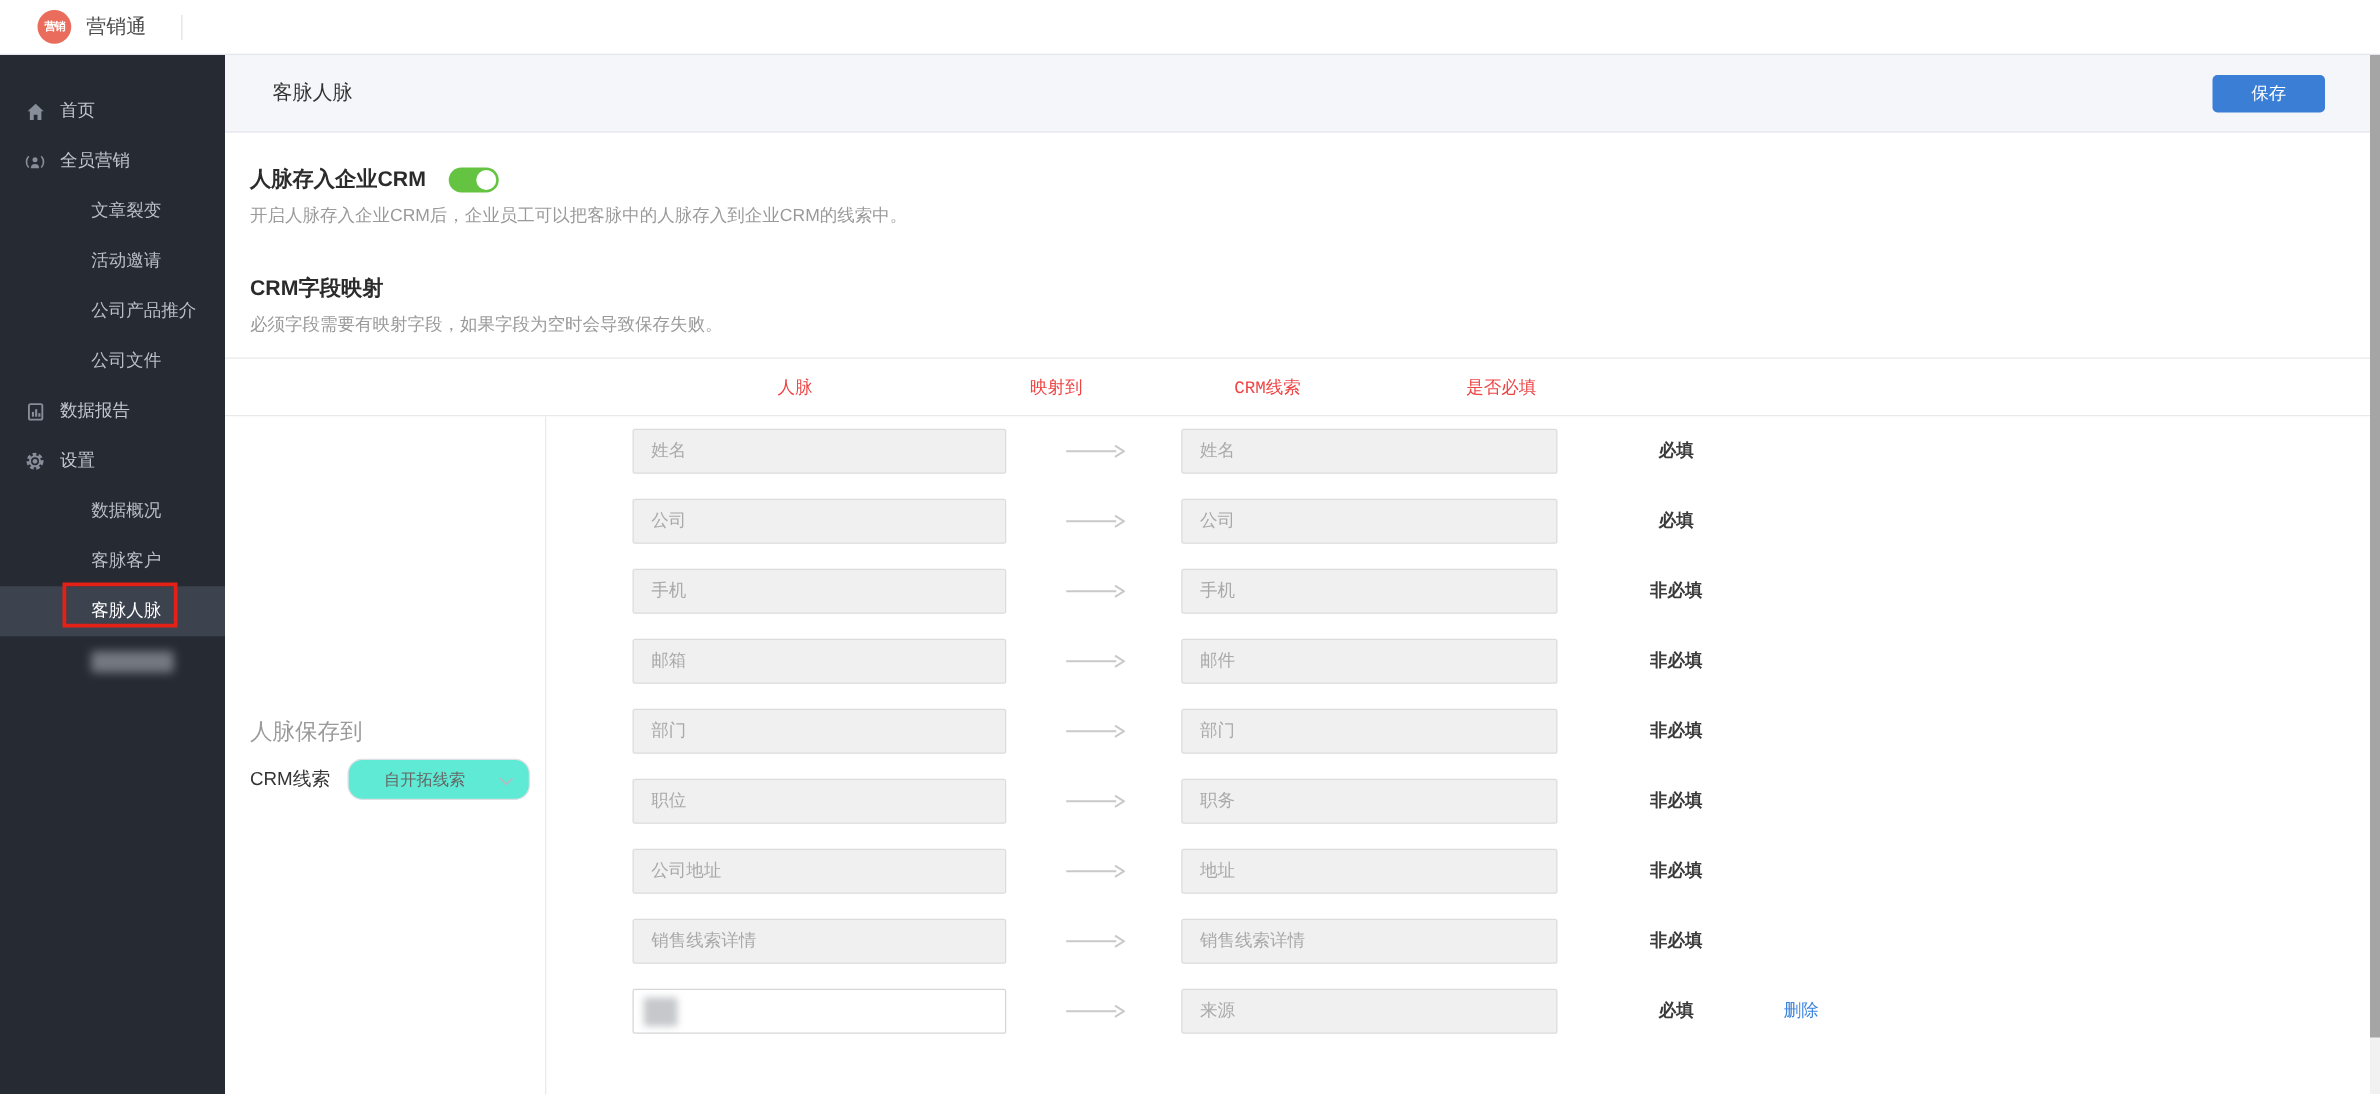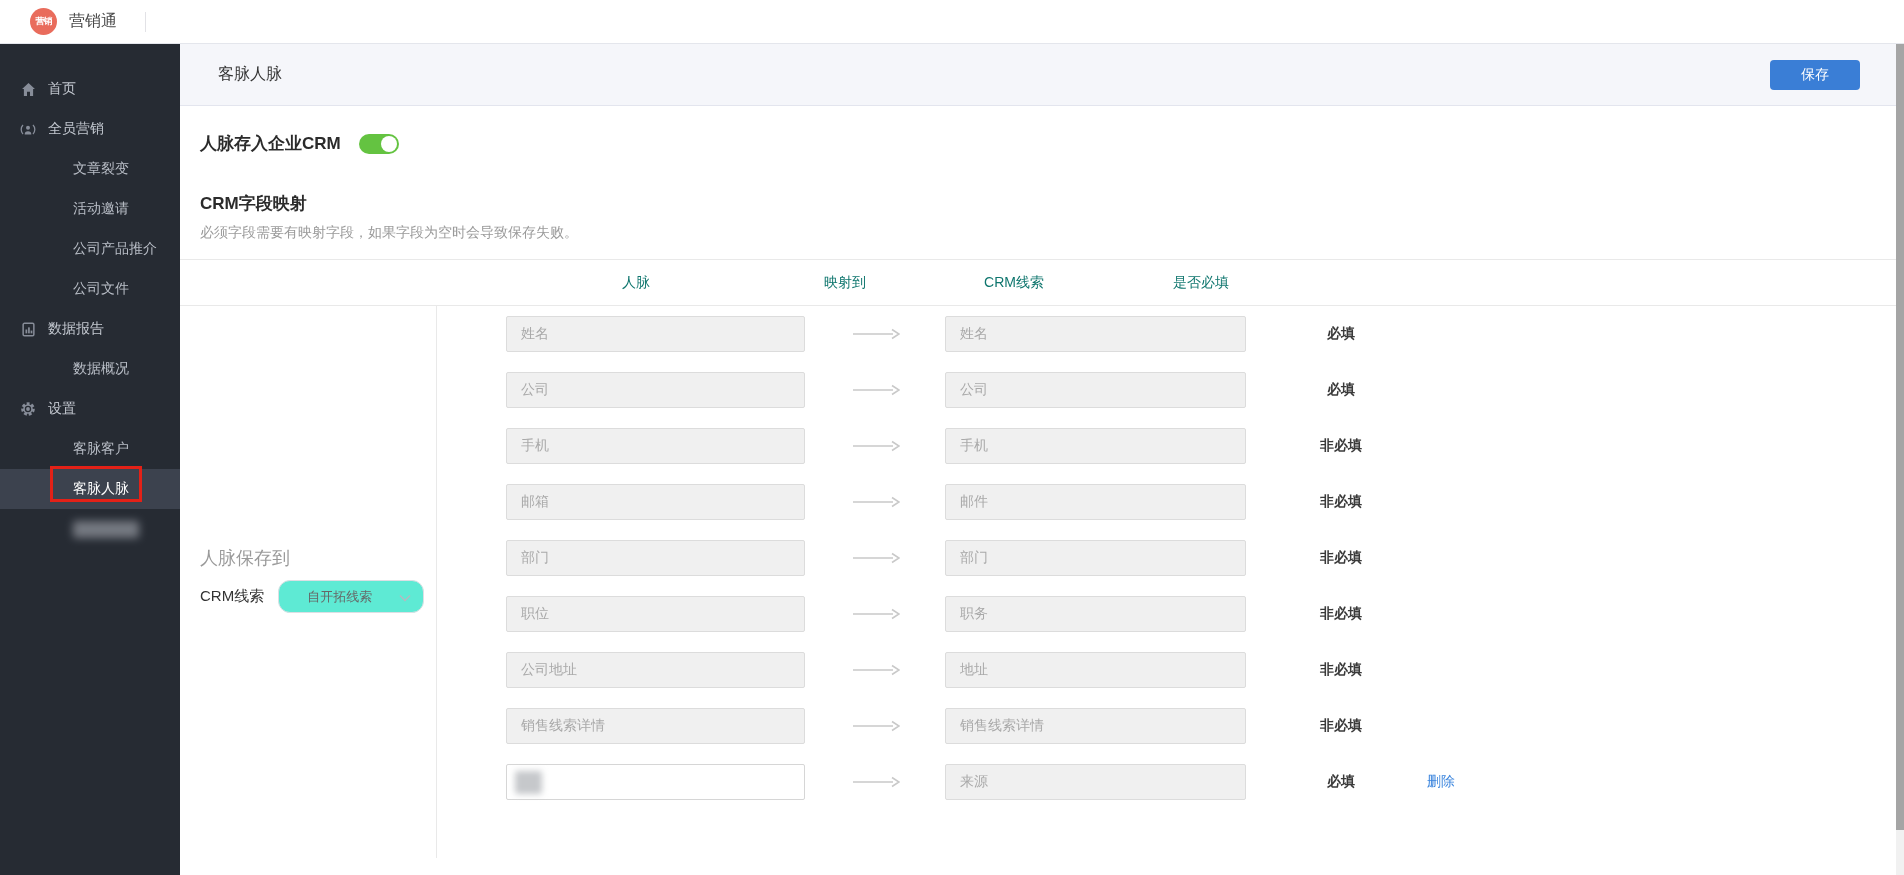--- a/index.html
+++ b/index.html
@@ -40,21 +40,21 @@
   .sect { padding-left:20px; }
   .sect-head-row { display:flex; align-items:center; margin-top:26px; }
   .sect-title { font-size:17px; font-weight:bold; color:#2b2b2b; }
   .sect-desc { font-size:14px; color:#9a9a9a; margin-top:9px; }
   .toggle { width:40px; height:20px; border-radius:10px; background:#64c341; position:relative;
     margin-left:18px; cursor:pointer; }
   .toggle .knob { position:absolute; right:2px; top:2px; width:16px; height:16px; border-radius:50%; background:#fff; }
 
   
   .map-table { margin-top:17px; border-top:1px solid #e9e9e9; }
-  .thead { height:46px; border-bottom:1px solid #e9e9e9; position:relative; font-size:14px; color:#0f766e; }
+  .thead { height:46px; border-bottom:1px solid #e9e9e9; position:relative; font-size:14px; color:#ef4444;font-family:Liberation Mono, monospace; }
   .thead span { position:absolute; top:50%; transform:translate(-50%,-50%); }
   .th-0 { left:456px; } .th-1 { left:665px; } .th-2 { left:834px; } .th-3 { left:1021px; }
   .tbody { display:flex; min-height:552px; }
   .left-panel { width:257px; border-right:1px solid #e9e9e9; position:relative; }
   .save-to { position:absolute; top:240px; left:20px; }
   .save-to-label { font-size:18px; color:#9a9a9a; }
   .save-to-row { display:flex; align-items:center; margin-top:10px; }
   .save-to-field { font-size:15px; color:#333; }
   .crm-select { width:146px; height:33px; border:1px solid #dcdfe4; border-radius:12px; background:#5eead4;
     margin-left:14px; display:flex; align-items:center; position:relative; cursor:pointer; }
@@ -131,33 +131,33 @@
           <svg width="15" height="15" viewBox="0 0 14 14">
             <rect x="2" y="1.2" width="10" height="11.6" rx="1.2" fill="none" stroke="#878d99" stroke-width="1.4"></rect>
             <rect x="4.2" y="7" width="1.6" height="3.6" fill="#878d99"></rect>
             <rect x="6.6" y="5" width="1.6" height="5.6" fill="#878d99"></rect>
             <rect x="9" y="8" width="1.6" height="2.6" fill="#878d99"></rect>
           </svg>
         </span>
         <span class="lbl-1">数据报告</span>
       </div>
       <div class="side-item">
-        <span class="lbl-2">数据概况</span>
-      </div>
-      <div class="side-item">
         <span class="icon-box">
           <svg width="16" height="16" viewBox="0 0 16 16">
             <circle cx="8" cy="8" r="5.4" fill="none" stroke="#878d99" stroke-width="2.8" stroke-dasharray="2.8 1.9"></circle>
             <circle cx="8" cy="8" r="4" fill="none" stroke="#878d99" stroke-width="1.6"></circle>
             <circle cx="8" cy="8" r="1.9" fill="#878d99"></circle>
           </svg>
         </span>
         <span class="lbl-1">设置</span>
       </div>
       <div class="side-item">
+        <span class="lbl-2">数据概况</span>
+      </div>
+      <div class="side-item">
         <span class="lbl-2">客脉客户</span>
       </div>
       <div class="side-item selected">
         <span class="lbl-2">客脉人脉</span>
         <div class="annotation-box"></div>
       </div>
       <div class="side-item">
         <div class="side-redacted"></div>
       </div>
     </div>
@@ -171,20 +171,21 @@
 
   <div class="content">
 
     <div class="sect">
       <div class="sect-head-row">
         <div class="sect-title">人脉存入企业CRM</div>
         <div class="toggle">
             <div class="knob"></div>
           </div>
       </div>
+      <div class="sect-desc">开启人脉存入企业CRM后，企业员工可以把客脉中的人脉存入到企业CRM的线索中。</div>
     </div>
 
     <div class="sect" style="margin-top:37px;">
       <div class="sect-title">CRM字段映射</div>
       <div class="sect-desc">必须字段需要有映射字段，如果字段为空时会导致保存失败。</div>
     </div>
 
     <div class="map-table">
       <div class="thead">
         <span class="th-0">人脉</span>

